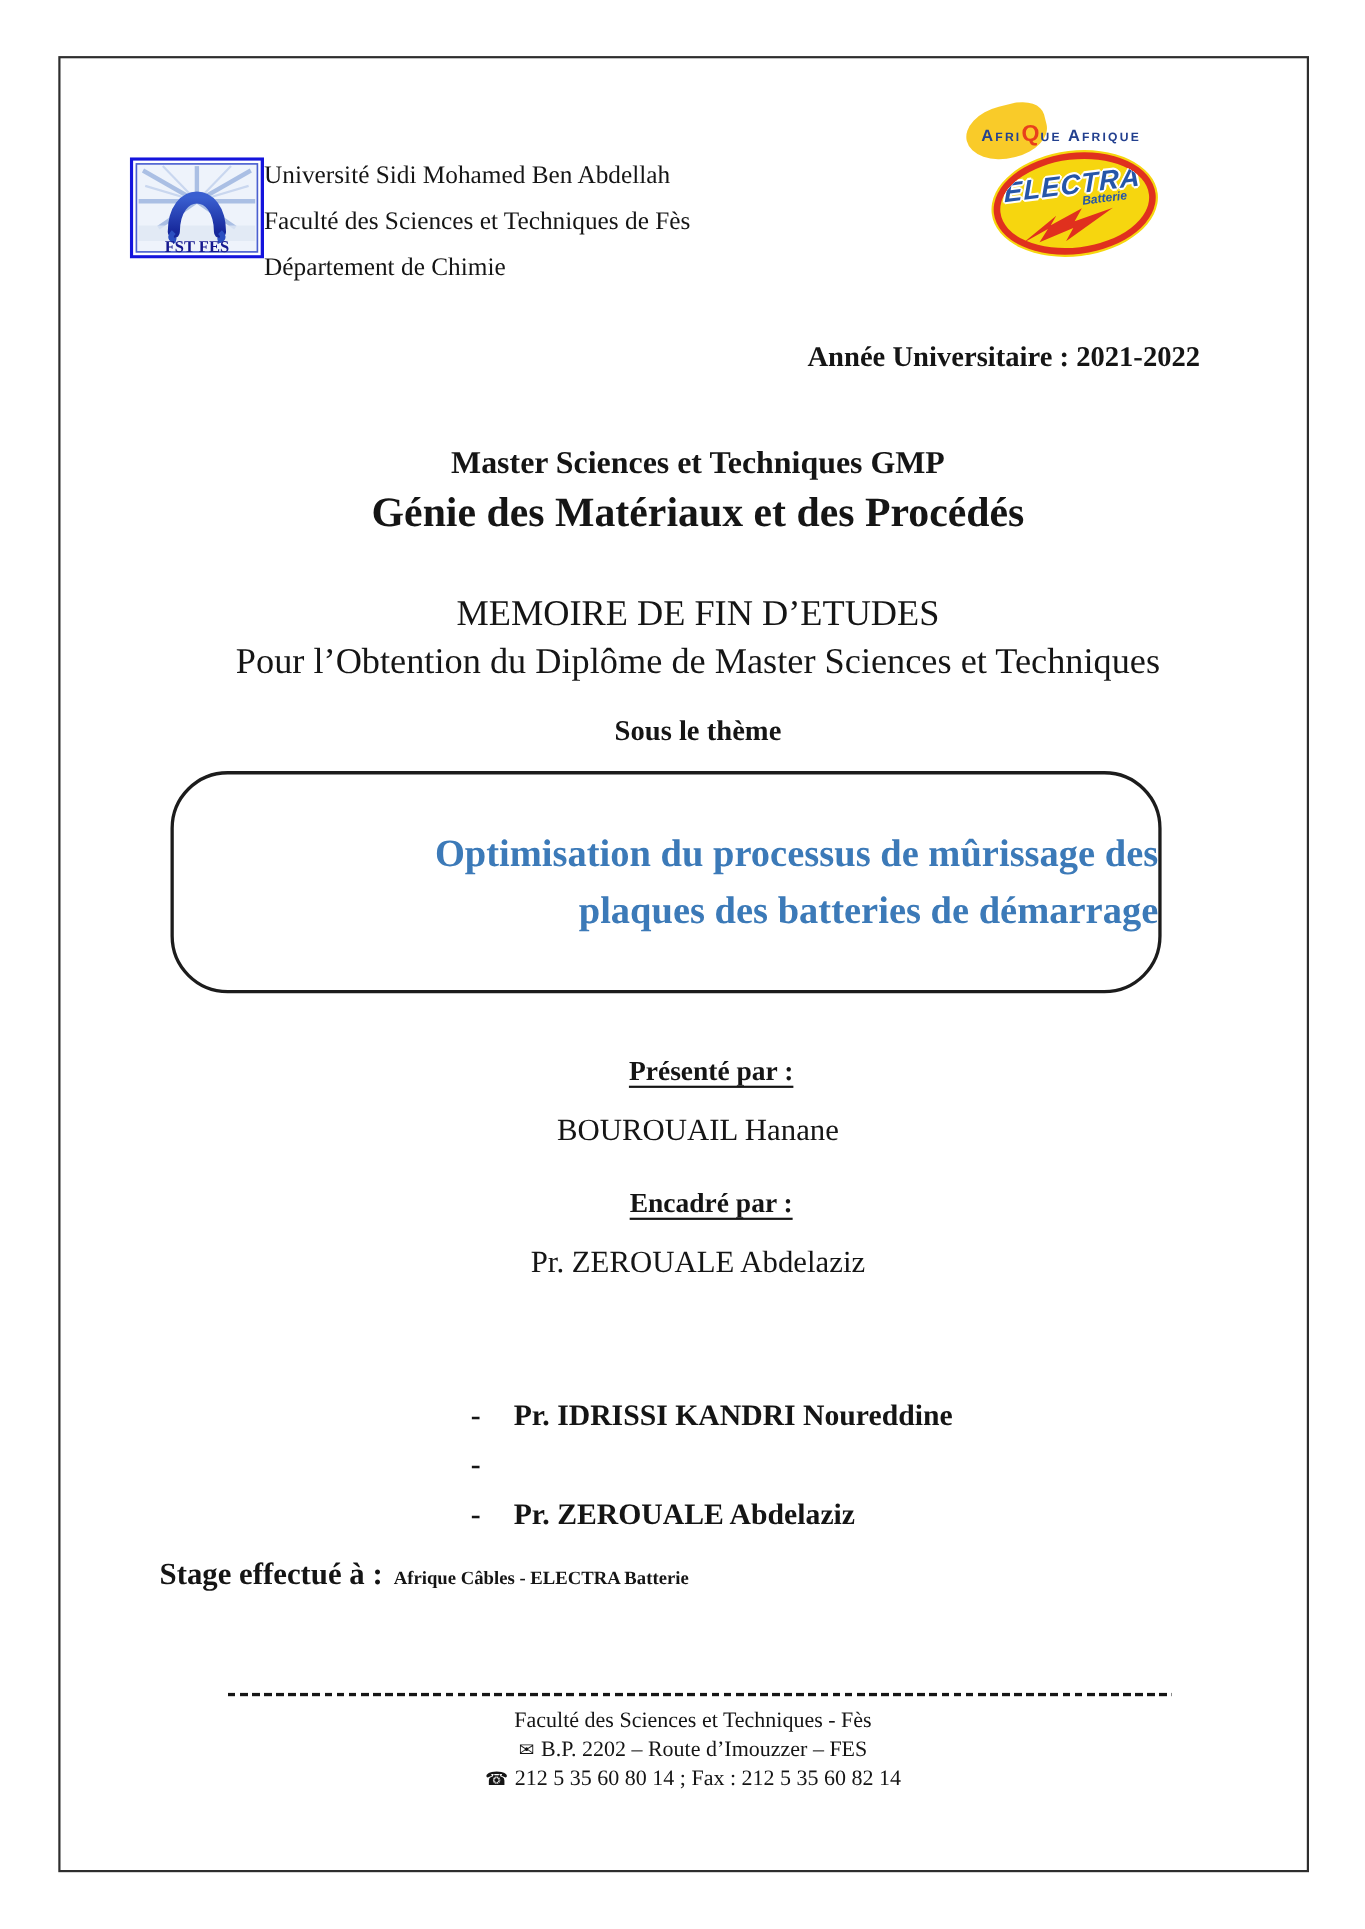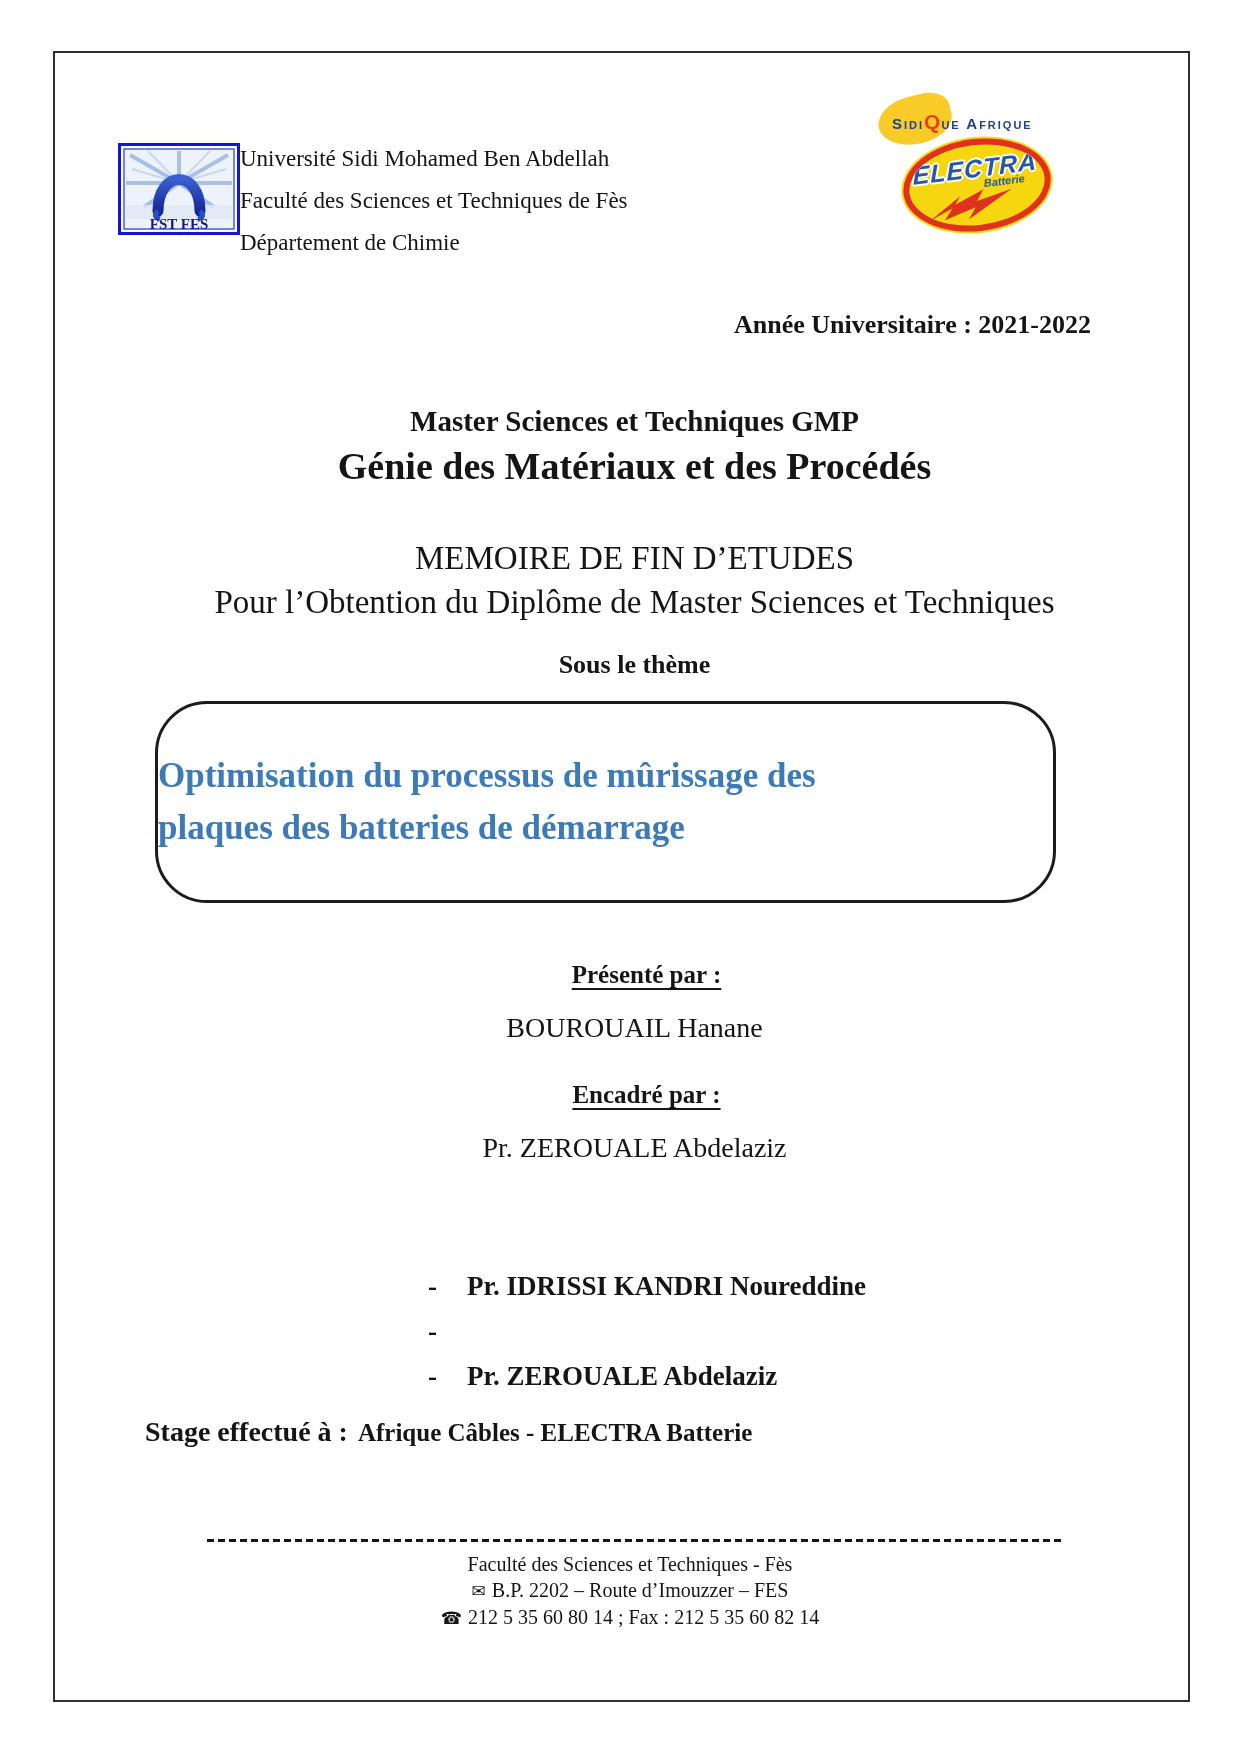--- a/index.html
+++ b/index.html
@@ -63,41 +63,41 @@
   .master-line  { top:405px; font-size:29px; font-weight:bold; }
   .program-line { top:444px; font-size:38px; font-weight:bold; }
   .memoir-title { top:540px; font-size:33px; }
   .memoir-sub   { top:584px; font-size:33px; }
   .theme-label  { top:650px; font-size:26px; font-weight:bold; }
 
   .thesis-box {
     left:155px; top:701px; width:901px; height:202px; box-sizing:border-box;
     border:3px solid #1c1c1c; border-radius:52px;
     display:flex; flex-direction:column; justify-content:center; row-gap:32px;
-    text-align:left;
+    text-align:right;
     gap:12px;
   }
   .thesis-box div { font-size:35px; font-weight:bold; color:#3c7ab8; }
 
   .presented-label, .supervised-label {
     font-size:25px; font-weight:bold;
     text-decoration:underline; text-decoration-thickness:2px; text-underline-offset:5px;padding-left:12px;
   }
   .presented-label { top:961px; }
   .presented-name  { top:1012px; font-size:28px; }
   .supervised-label{ top:1081px; }
   .supervisor-name { top:1132px; font-size:28px; }
 
   .jury-intro { top:1199px; font-size:27px; font-weight:bold; }
   .jury-list { left:428px; top:1264px; margin:0; padding:0; list-style:none; }
   .jury-list li { display:flex; column-gap:30px; font-size:27px; font-weight:bold; line-height:45px; }
 
   .internship { left:145px; top:1416px; white-space:nowrap; }
   .internship-label { font-size:28px; font-weight:bold; }
-  .internship-value { font-size:25px; font-weight:bold; margin-left:10px; }
+  .internship-value { font-size:17px; font-weight:bold; margin-left:10px; }
 
   .footer-separator {
     left:207px; top:1539px; width:858px; height:3px;
     background:repeating-linear-gradient(90deg,#161616 0 7px,transparent 7px 11px);
   }
   .footer { left:53px; top:1551px; width:1134px; text-align:center; transform:translateX(10px); }
   .footer div { font-size:20px; line-height:26px; }
   .footer .icon { font-family:"DejaVu Sans", sans-serif; font-size:17px; margin-right:6px; }
 </style>
 </head>
@@ -142,21 +142,21 @@
   </div>
 
   <div class="abs header-block">
     <div>Université Sidi Mohamed Ben Abdellah</div>
     <div>Faculté des Sciences et Techniques de Fès</div>
     <div>Département de Chimie</div>
   </div>
 
   <div class="abs afrique-logo">
     <span class="afrique-blob"></span>
-    <span class="afrique-text"><span>Sidi</span><span class="afrique-q">Q</span><span>ue </span><span>Afrique</span></span>
+    <span class="afrique-text"><span>Afri</span><span class="afrique-q">Q</span><span>ue </span><span>Afrique</span></span>
   </div>
 
   <div class="abs electra-logo">
     <div class="electra-oval">
       <div class="electra-name">ELECTRA</div>
       <div class="electra-sub">Batterie</div>
       <svg class="electra-bolt" width="104" height="30" viewBox="0 0 104 30">
         <path d="M3 26 L36 5 L30 13 L60 1 L52 12 L88 4 L42 29 L50 18 L18 27 L27 16 Z" fill="#e0301e"></path>
       </svg>
     </div>

